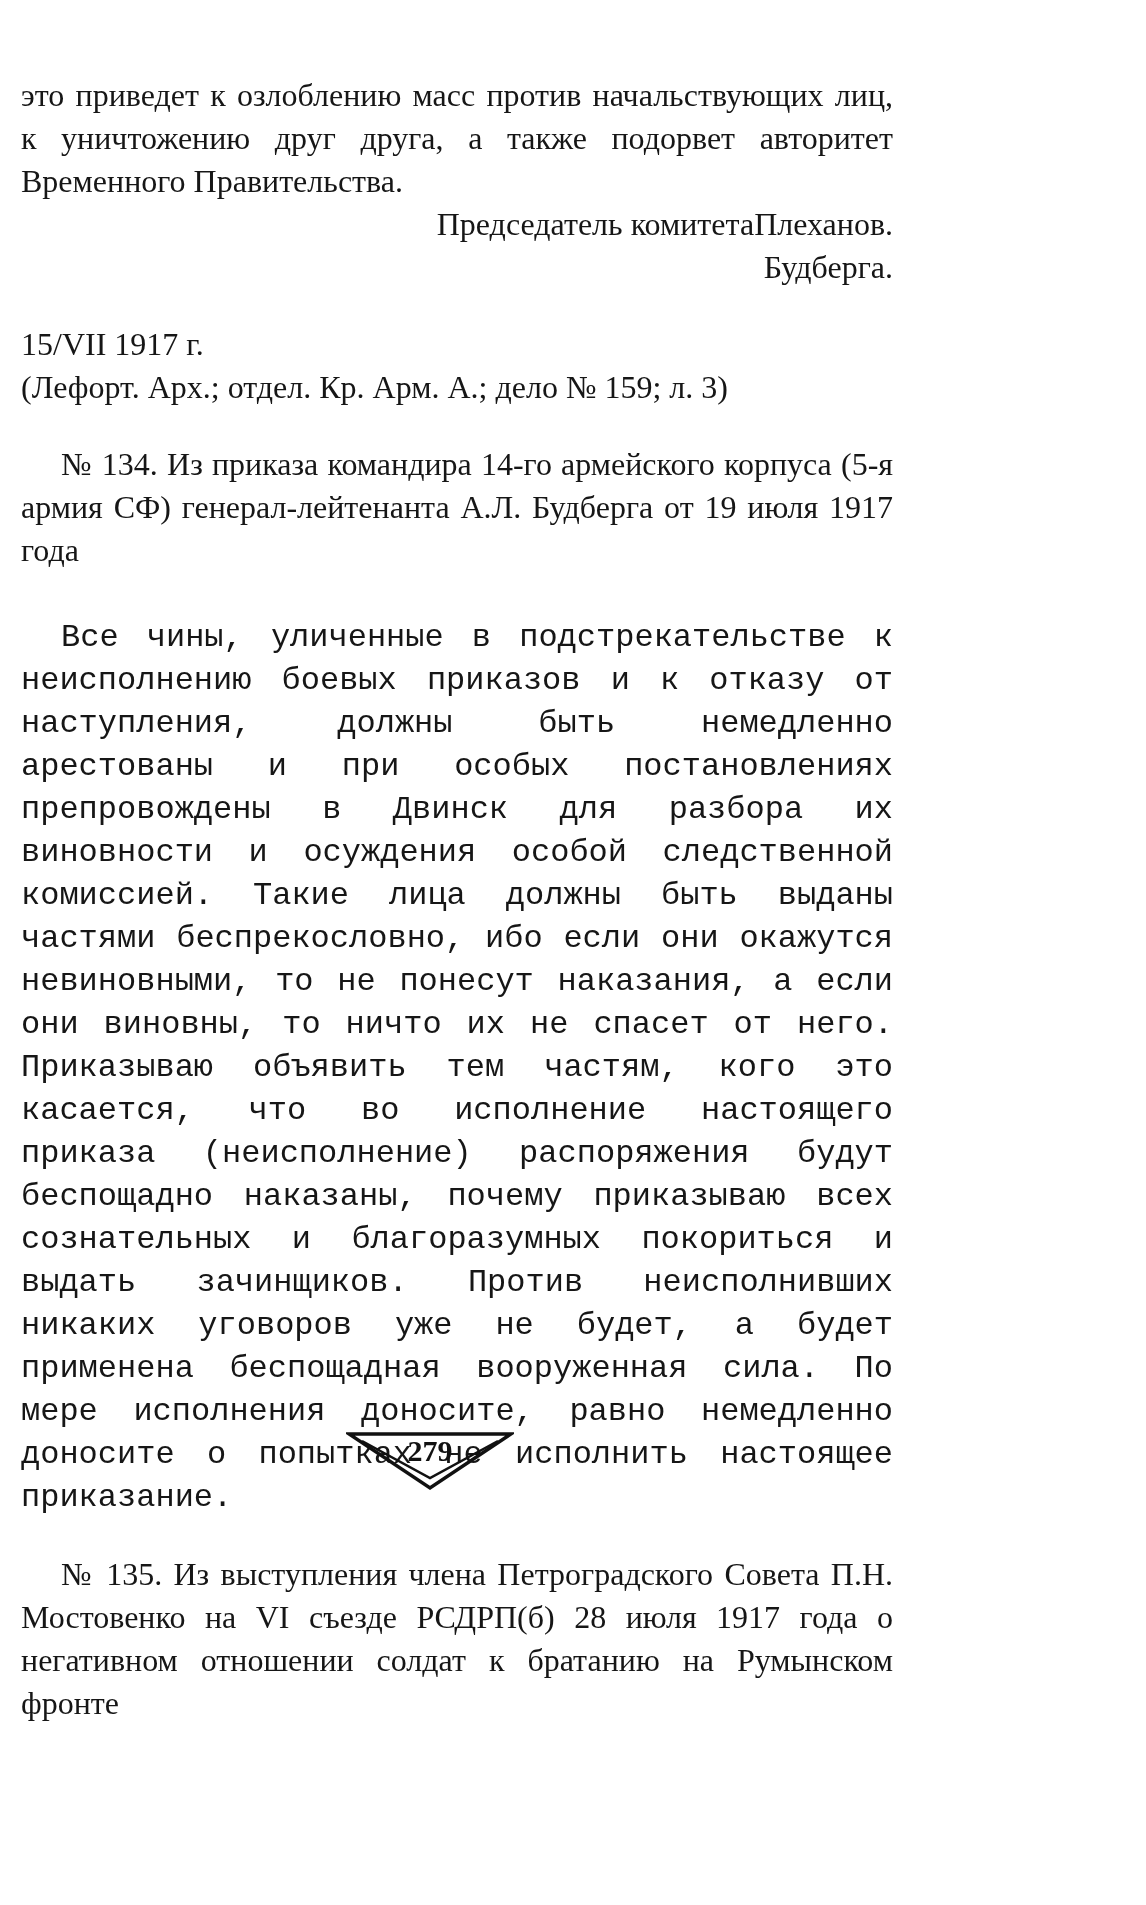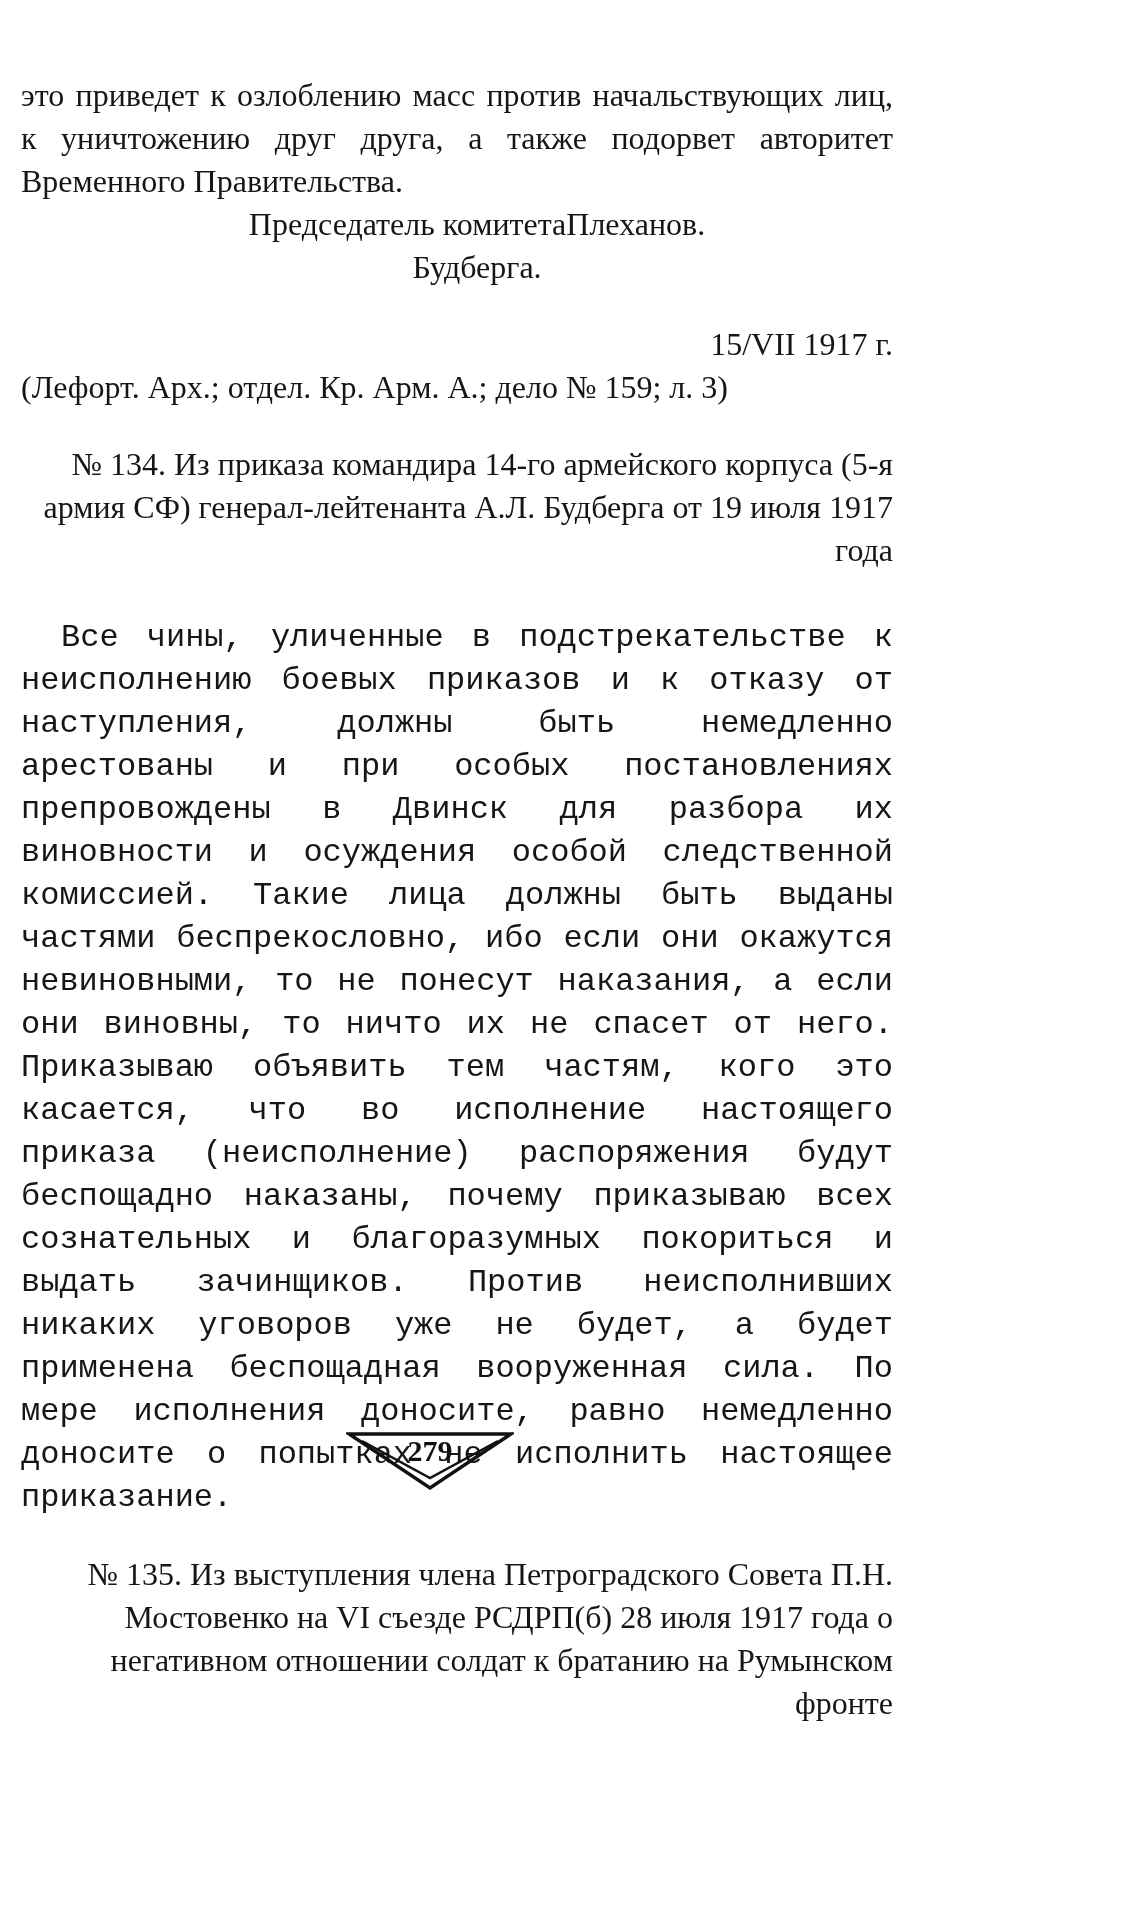--- a/index.html
+++ b/index.html
@@ -17,26 +17,26 @@
     font-family: "Liberation Serif", serif;
     font-size: 32px;
     line-height: 43px;
     padding: 74px 22px 0 21px;
     overflow: hidden;
   }
   .justify { text-align: justify; }
   .indent { text-indent: 40px; }
   .sig-row {
     display: flex;
-    justify-content: center;
+    justify-content: flex-end;
     align-items: baseline;
     padding-left: 40px;
   }
   .sig-name { }
-  .gap-s { margin-top: 34px; text-align: right; }
+  .gap-s { margin-top: 34px; }
   .gap-m { margin-top: 44px; font-family: Liberation Mono, monospace; }
   .footer-mark {
     position: absolute;
     left: 346px;
     top: 1428px;
     width: 168px;
     height: 64px;
   }
   .footer-mark text {
     font-family: "Liberation Serif", serif;

